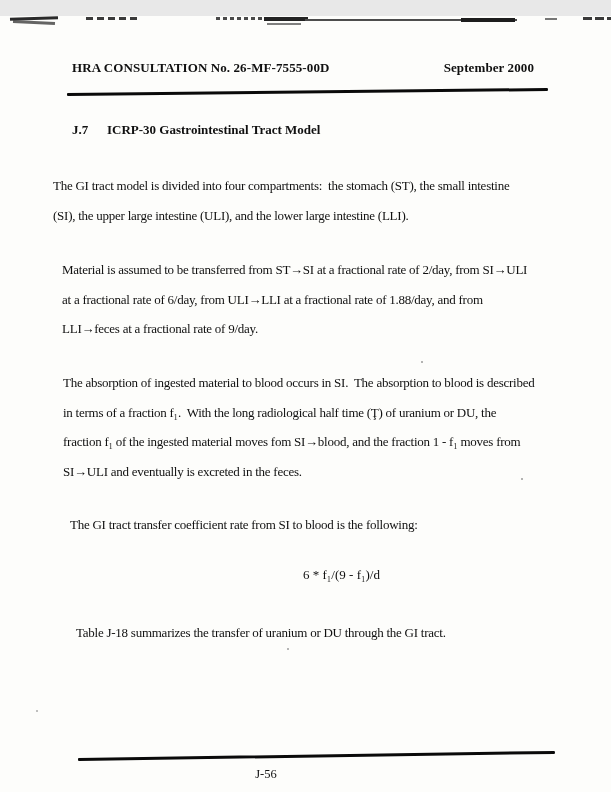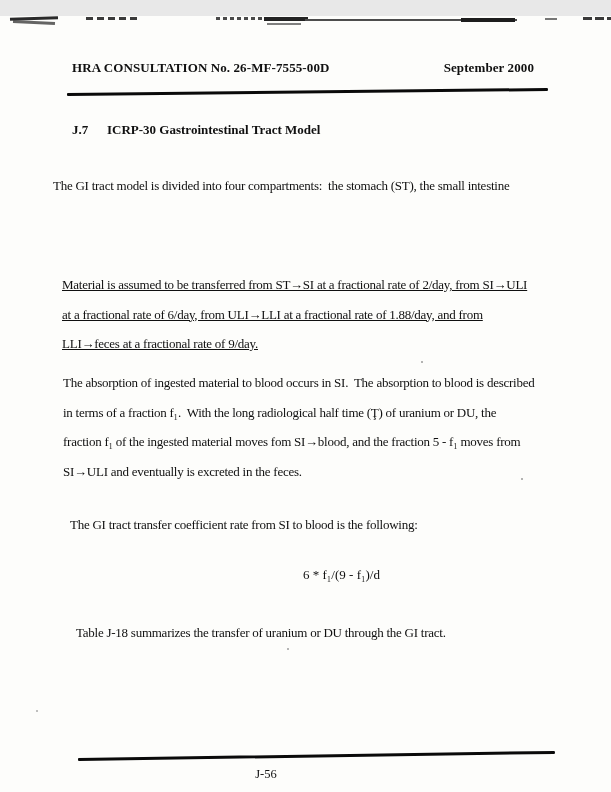--- a/index.html
+++ b/index.html
@@ -44,21 +44,21 @@
   }
   .section-heading .num { width: 35px; }
   .para {
     position: absolute;
     font-size: 13px;
     line-height: 29.5px;
     letter-spacing: -0.25px;
   }
   .para .line { white-space: pre; }
   .p1 { top: 155px; left: 53px; }
-  .p2 { top: 254px; left: 62px; text-decoration: underline; }
+  .p2 { top: 239px; left: 62px; }
   .p3 { top: 352px; left: 63px; }
   .p4 { top: 494px; left: 70px; }
   .formula {
     position: absolute;
     top: 551px; left: 303px;
     font-size: 13px;
     white-space: pre;
   }
   .closing {
     position: absolute;
@@ -120,32 +120,33 @@
   </div>
   <div class="rule rule-top"></div>
 
   <div class="section-heading">
     <span class="num">J.7</span>
     <span>ICRP-30 Gastrointestinal Tract Model</span>
   </div>
 
   <div class="para p1">
     <div class="line">The GI tract model is divided into four compartments:  the stomach (ST), the small intestine</div>
+    <div class="line">(SI), the upper large intestine (ULI), and the lower large intestine (LLI).</div>
   </div>
 
   <div class="para p2">
     <div class="line">Material is assumed to be transferred from ST→SI at a fractional rate of 2/day, from SI→ULI</div>
     <div class="line">at a fractional rate of 6/day, from ULI→LLI at a fractional rate of 1.88/day, and from</div>
     <div class="line">LLI→feces at a fractional rate of 9/day.</div>
   </div>
 
   <div class="para p3">
     <div class="line">The absorption of ingested material to blood occurs in SI.  The absorption to blood is described</div>
     <div class="line">in terms of a fraction f₁.  With the long radiological half time (Ţ) of uranium or DU, the</div>
-    <div class="line">fraction f₁ of the ingested material moves fom SI→blood, and the fraction 5 - f₁ moves from</div>
+    <div class="line">fraction f₁ of the ingested material moves fom SI→blood, and the fraction 1 - f₁ moves from</div>
     <div class="line">SI→ULI and eventually is excreted in the feces.</div>
   </div>
 
   <div class="para p4">
     <div class="line">The GI tract transfer coefficient rate from SI to blood is the following:</div>
   </div>
 
   <div class="formula">6 * f₁/(9 - f₁)/d</div>
 
   <div class="closing">Table J-18 summarizes the transfer of uranium or DU through the GI tract.</div>

